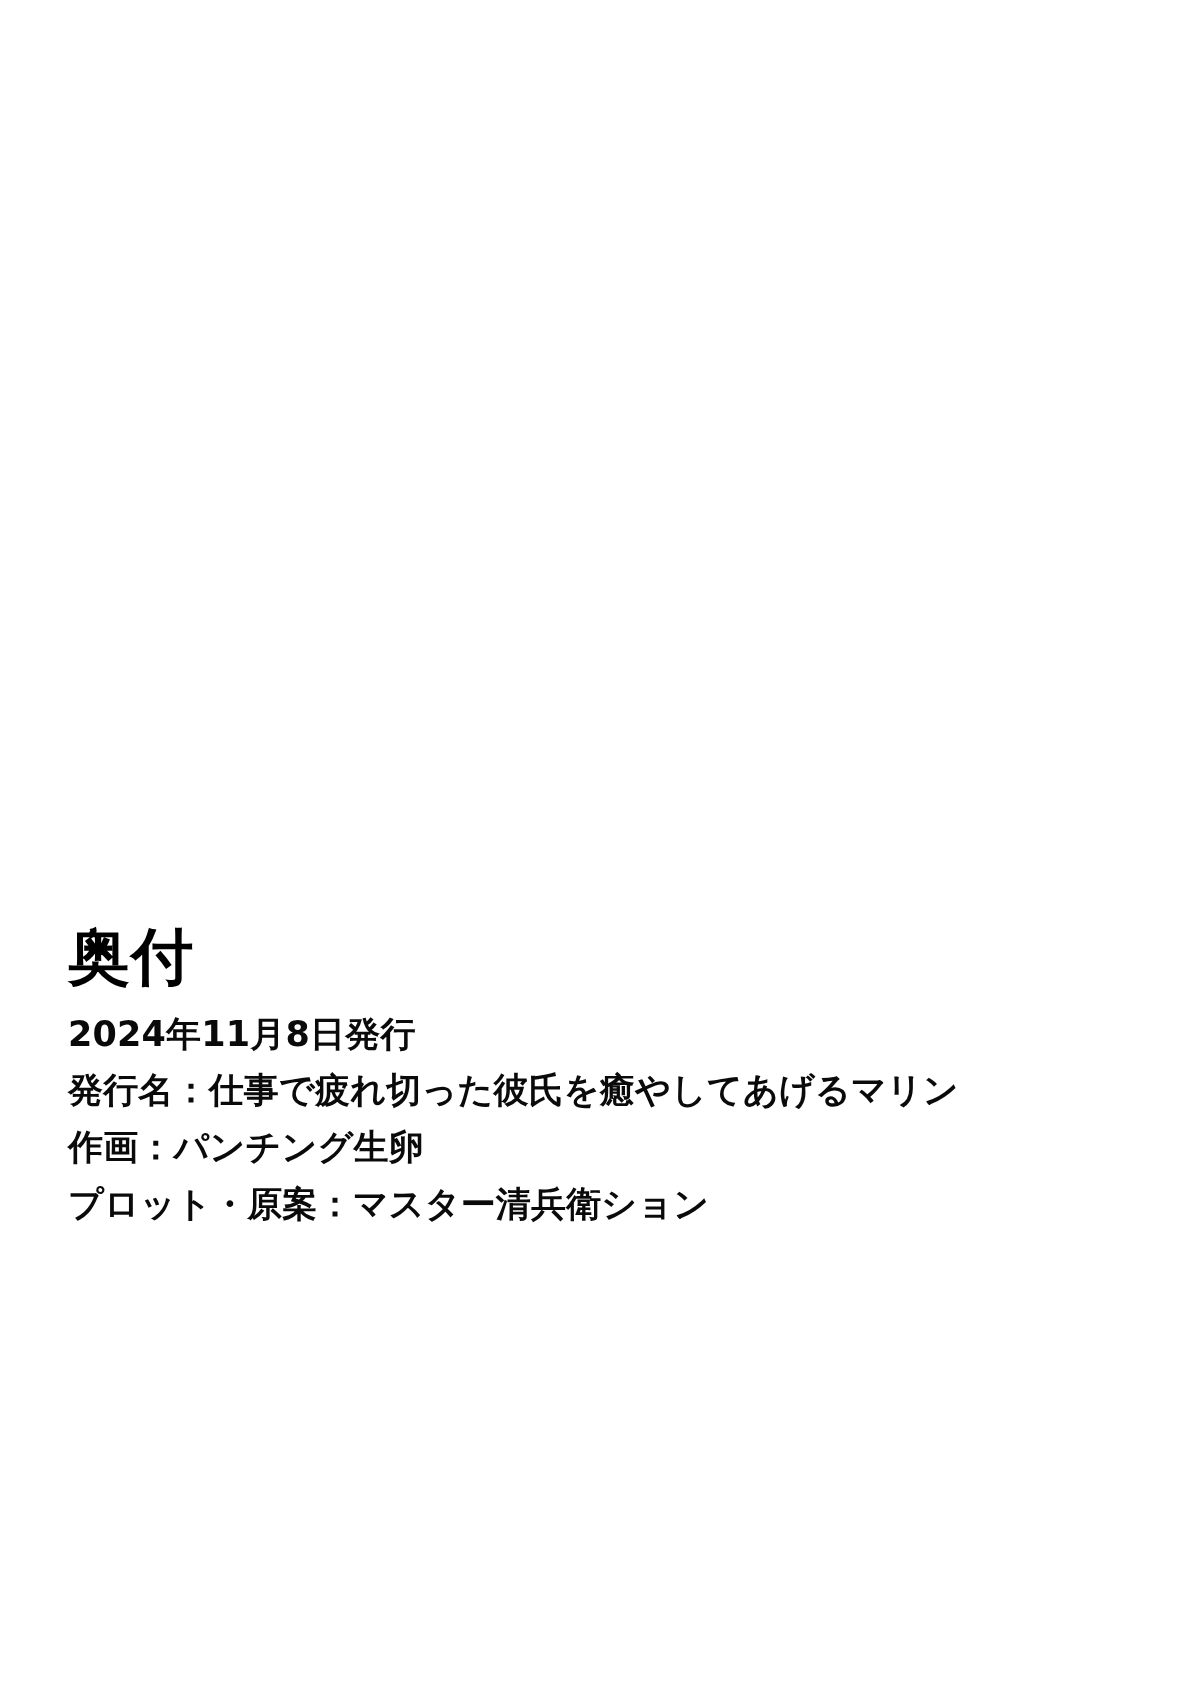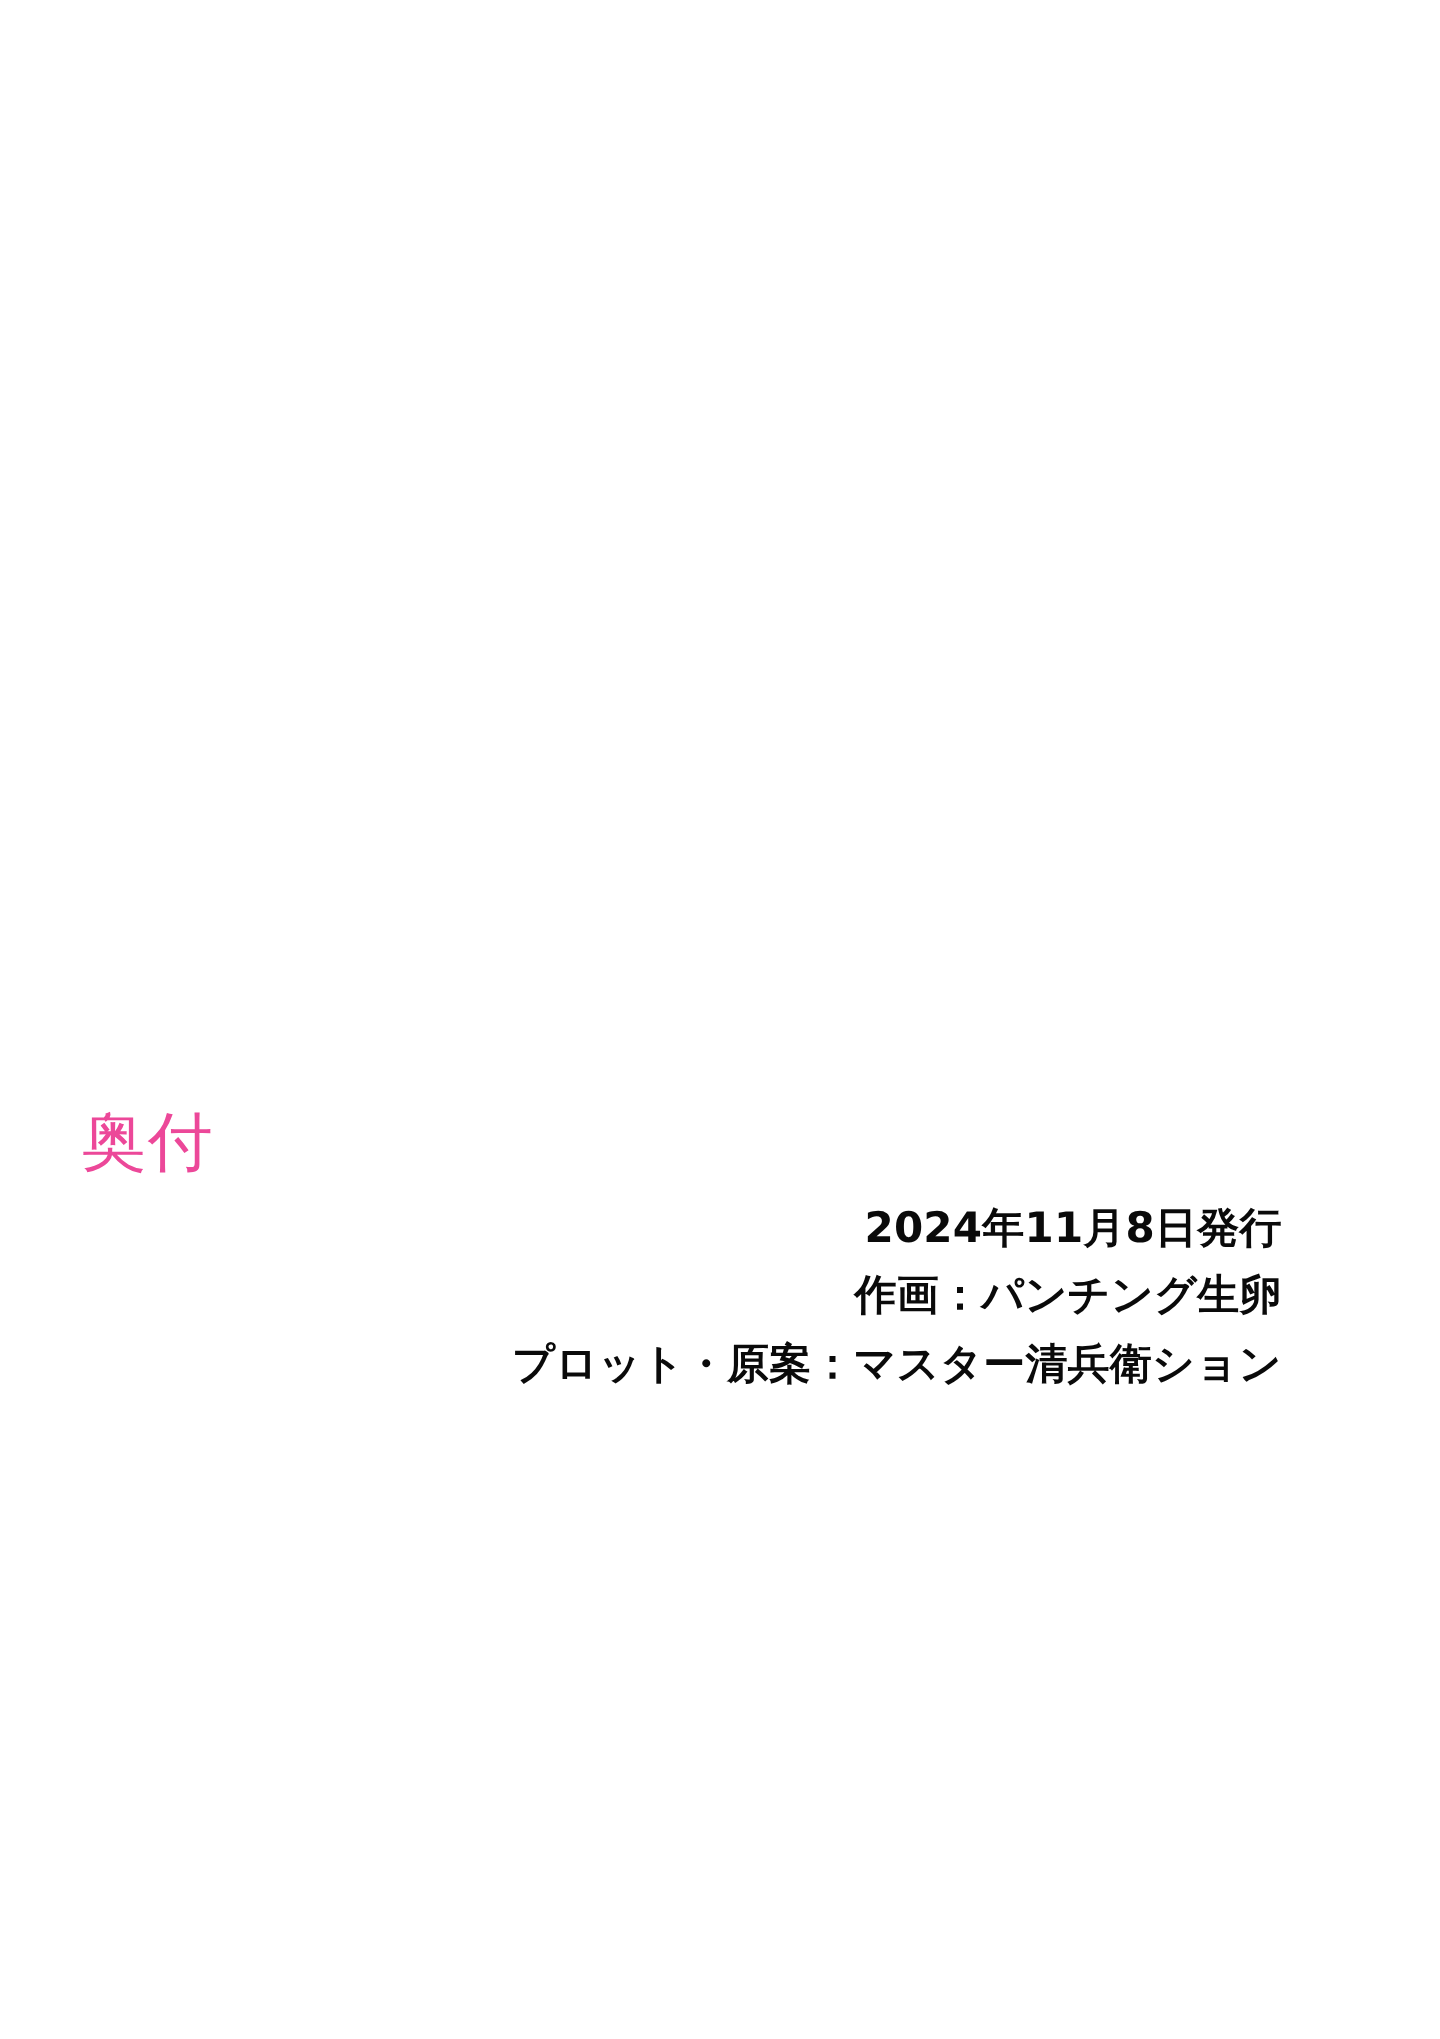--- a/index.html
+++ b/index.html
@@ -15,47 +15,47 @@
     overflow: hidden;
     font-family: "DejaVu Sans", "Liberation Sans", sans-serif;
   }
   .colophon {
     position: absolute;
     left: 68px;
     top: 918px;
     width: 1000px;
   }
   .colophon-title {
-    font-size: 54px;
-    font-weight: 400;
-    color: #ec4899;
+    font-size: 62px;
+    font-weight: 700;
+    color: #000000;
     letter-spacing: 0.02em;
     line-height: 1.25;
     margin: 0 0 10px 0;
   }
   .colophon-lines {
     margin: 0;
     padding: 0;
     list-style: none;
   }
   .colophon-line {
     font-size: 35px;
     font-weight: 700;
     color: #0a0a0a;
     line-height: 1.62;
     letter-spacing: 0.005em;
     white-space: nowrap;
-    text-align: right;
   }
 </style>
 </head>
 <body>
 
 <div class="page">
   <section class="colophon">
     <h1 class="colophon-title">奥付</h1>
     <ul class="colophon-lines">
       <li class="colophon-line">2024年11月8日発行</li>
+      <li class="colophon-line">発行名：仕事で疲れ切った彼氏を癒やしてあげるマリン</li>
       <li class="colophon-line">作画：パンチング生卵</li>
       <li class="colophon-line">プロット・原案：マスター清兵衛ション</li>
     </ul>
   </section>
 </div>
 
 </body></html>

